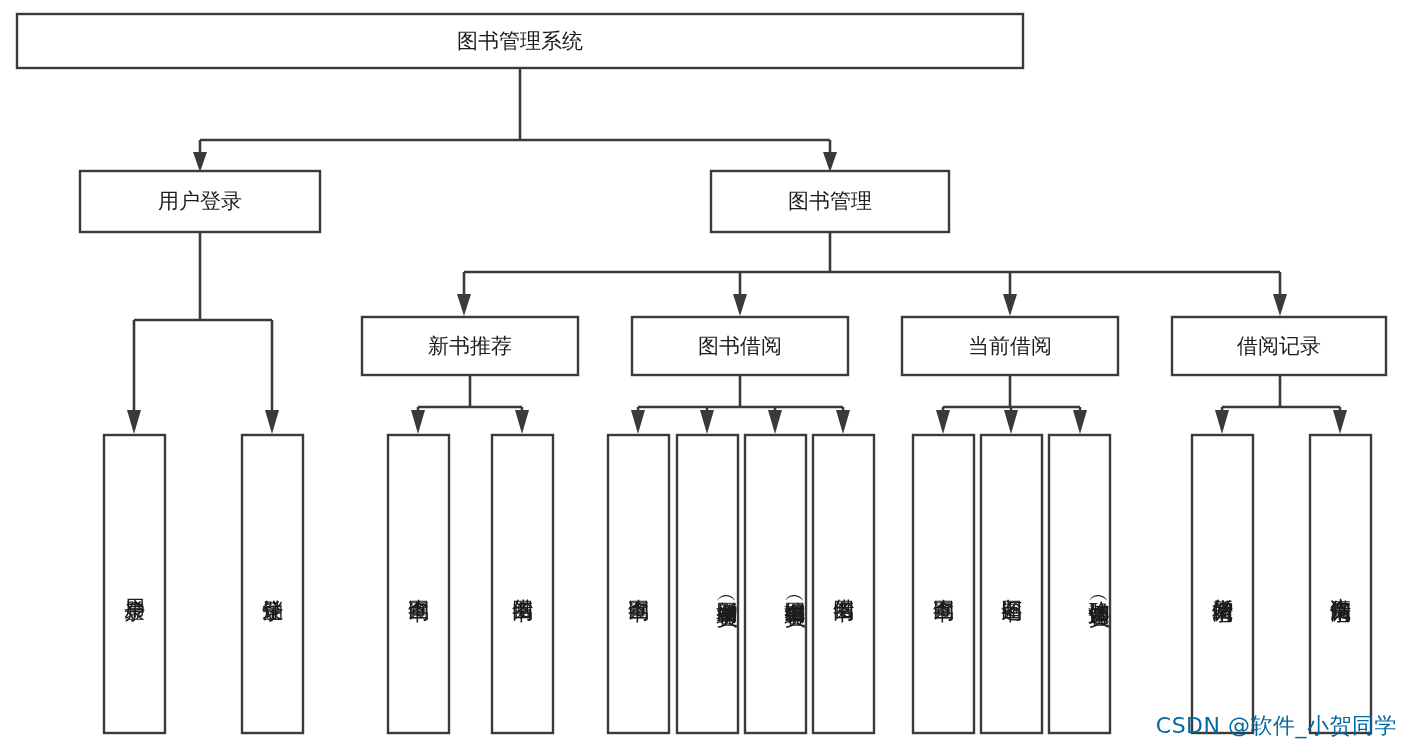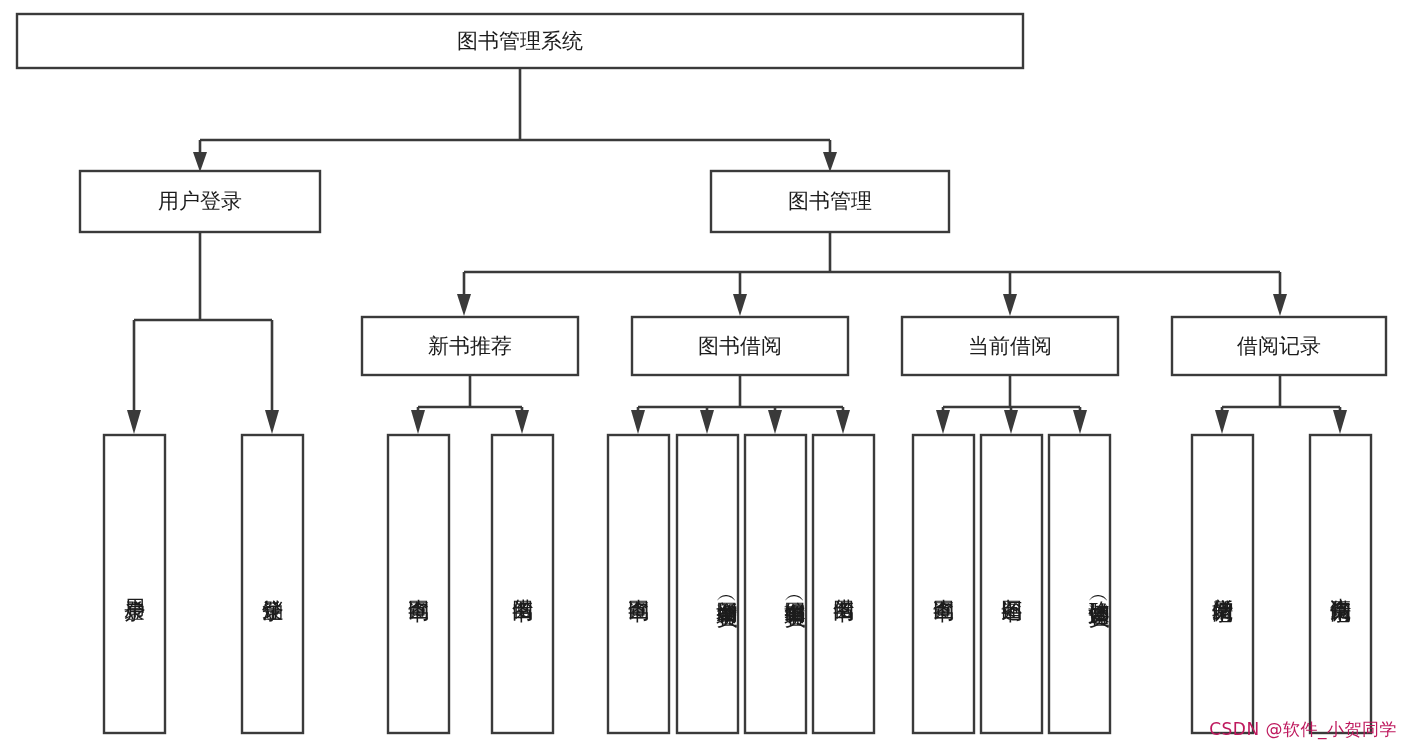--- a/index.html
+++ b/index.html
@@ -62,22 +62,22 @@
     justify-content: center;
     text-align: center;
     white-space: nowrap;
     pointer-events: none;
   }
   .watermark {
     position: absolute;
     right: 8px;
     bottom: 6px;
     font-family: "DejaVu Sans", "Liberation Sans", sans-serif;
-    font-size: 17px;
-    color: #be185d;
+    font-size: 22px;
+    color: #0369a1;
     letter-spacing: 0.5px;
     white-space: nowrap;
     margin-top: 44px;
   }
 </style>
 </head>
 <body>
 
 <div id="diagram-root">
 

